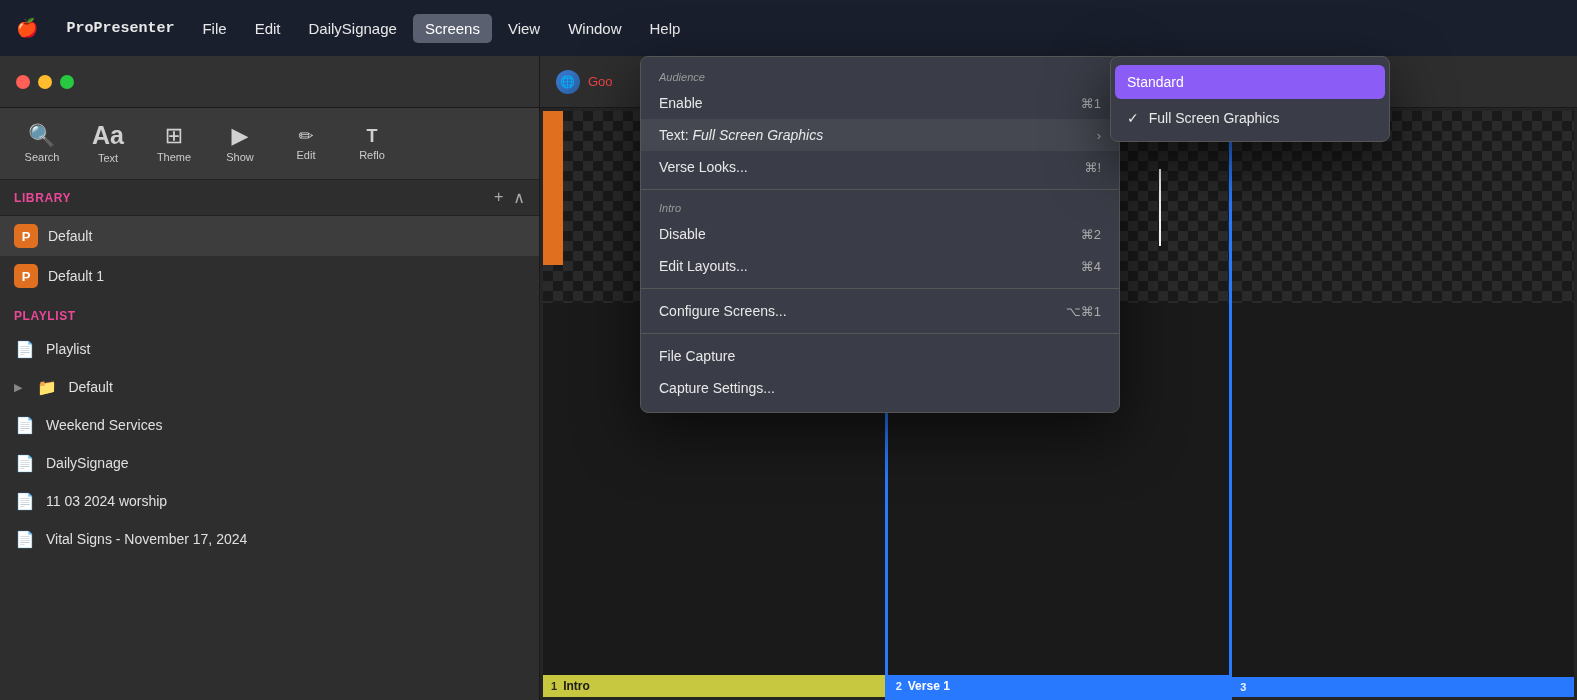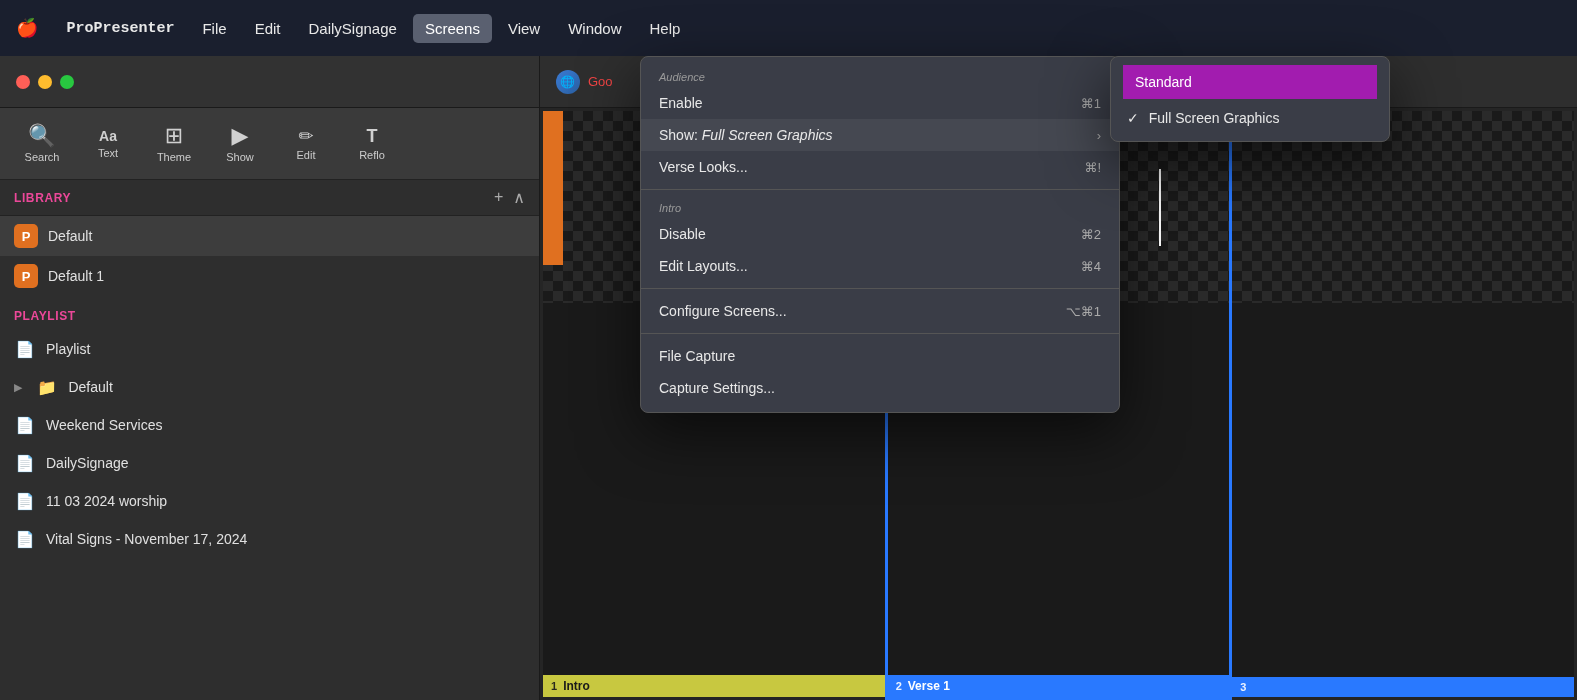--- a/index.html
+++ b/index.html
@@ -361,23 +361,23 @@
     .submenu-item {
       display: flex;
       align-items: center;
       padding: 9px 16px;
       cursor: pointer;
       color: #e8e8e8;
       font-size: 14px;
       gap: 10px;
     }
     .submenu-item.selected {
-      background: #a21caf;
-      border-radius: 0;
-      margin: 2px 12px;
+      background: #8b5cf6;
+      border-radius: 6px;
+      margin: 2px 4px;
       padding: 9px 12px;
       color: white;
     }
     .check-mark { font-size: 14px; color: #e8e8e8; }
   </style>
 </head>
 <body>
 
 <div id="menubar">
   <span class="apple-logo">🍎</span>
@@ -400,21 +400,21 @@
       <span class="traffic-light tl-yellow"></span>
       <span class="traffic-light tl-green"></span>
     </div>
 
     <div id="toolbar">
       <div class="toolbar-btn">
         <span class="toolbar-icon">🔍</span>
         <span>Search</span>
       </div>
       <div class="toolbar-btn">
-        <span class="toolbar-icon" style="font-size:14px; font-weight:600;">Aa</span>
+        <span class="toolbar-icon" style="font-size:25px; font-weight:600;">Aa</span>
         <span>Text</span>
       </div>
       <div class="toolbar-btn">
         <span class="toolbar-icon">⊞</span>
         <span>Theme</span>
       </div>
       <div class="toolbar-btn">
         <span class="toolbar-icon">▶</span>
         <span>Show</span>
       </div>
@@ -524,21 +524,21 @@
 <div id="screens-dropdown">
   <div class="dropdown-section-label">Audience</div>
 
   <div class="dropdown-item">
     <span>Enable</span>
     <span class="shortcut">⌘1</span>
   </div>
 
   <div class="dropdown-item has-submenu" style="background: rgba(255,255,255,0.06);">
     <span>
-      <span>Show:</span>
+      <span>Text:</span>
       <em>Full Screen Graphics</em>
     </span>
     <span class="chevron-right">›</span>
   </div>
 
   <div class="dropdown-item">
     <span>Verse Looks...</span>
     <span class="shortcut">⌘!</span>
   </div>
 

